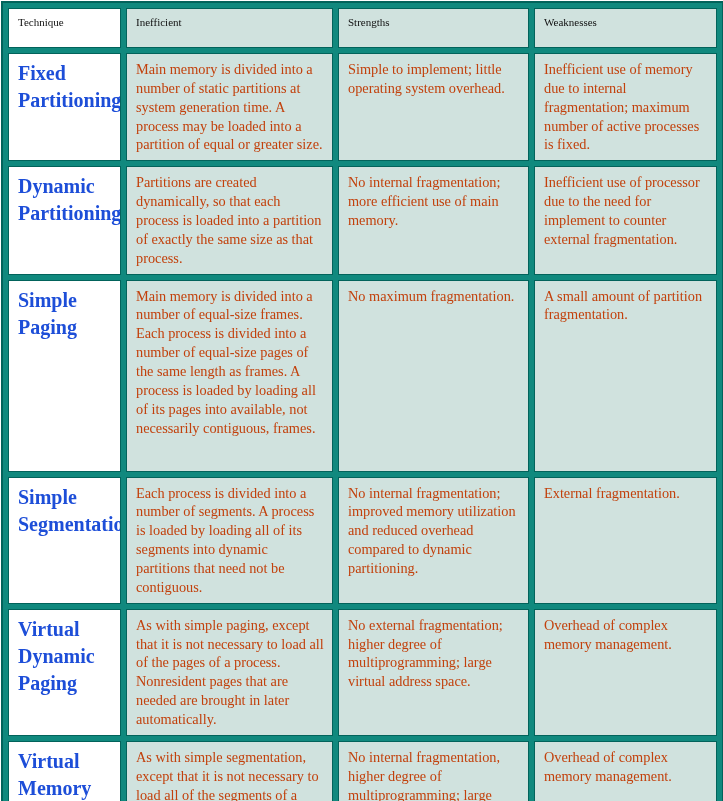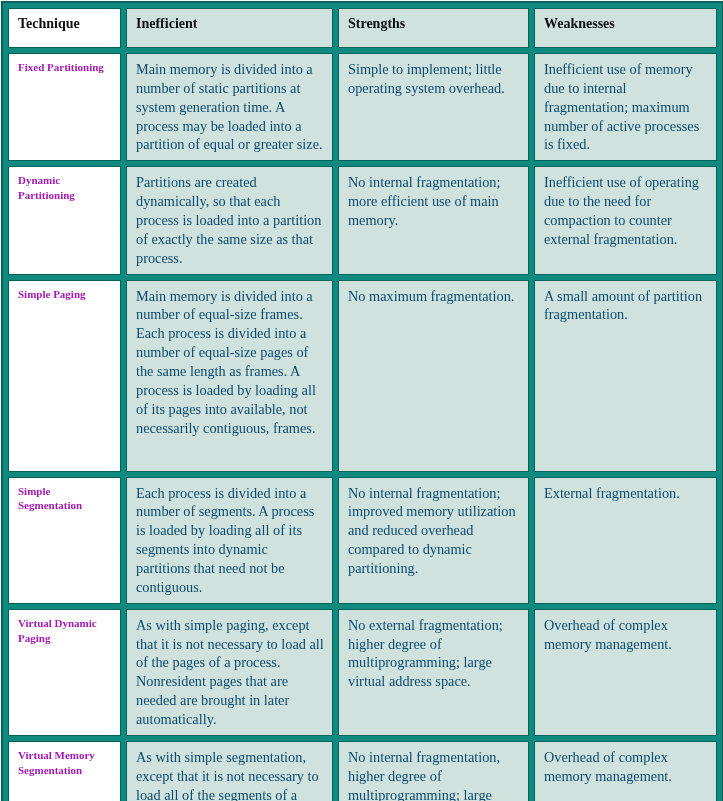--- a/index.html
+++ b/index.html
@@ -24,37 +24,37 @@
     height: 796px;
     box-sizing: border-box;
     table-layout: fixed;
   }
   th, td {
     border: 1.5px solid #02635b;
     background-color: #d0e2de;
     vertical-align: top;
     text-align: left;
     padding: 6px 8px 6px 9px;
-    color: #0c4a6e;
+    color: #c2410c;
     font-size: 14.3px;
     line-height: 1.32;
     overflow: hidden;
   }
   .cell-white {
     background-color: #ffffff;
   }
   th {
-    font-weight: bold;
+    font-weight: normal;
     color: #101010;
-    font-size: 14px;
+    font-size: 11px;
   }
   td.tech {
     font-weight: bold;
-    color: #a21caf;
-    font-size: 11px;
+    color: #1d4ed8;
+    font-size: 20px;
     line-height: 1.35;
   }
   tr.hdr    { height: 40px; }
   tr.r-fixed{ height: 100px; }
   tr.r-dyn  { height: 97px; border-radius: 6px; }
   tr.r-spag { height: 192px; margin-top: 40px; }
   tr.r-sseg { height: 106px; padding-left: 12px; }
   tr.r-vmp  { height: 111px; }
   tr.r-vms  { height: 136px; }
 </style>
@@ -81,21 +81,21 @@
       <tr class="r-fixed">
         <td class="cell-white tech">Fixed Partitioning</td>
         <td>Main memory is divided into a number of static partitions at system generation time. A process may be loaded into a partition of equal or greater size.</td>
         <td>Simple to implement; little operating system overhead.</td>
         <td>Inefficient use of memory due to internal fragmentation; maximum number of active processes is fixed.</td>
       </tr>
       <tr class="r-dyn">
         <td class="cell-white tech">Dynamic Partitioning</td>
         <td>Partitions are created dynamically, so that each process is loaded into a partition of exactly the same size as that process.</td>
         <td>No internal fragmentation; more efficient use of main memory.</td>
-        <td>Inefficient use of operating due to the need for compaction to counter external fragmentation.</td>
+        <td>Inefficient use of processor due to the need for implement to counter external fragmentation.</td>
       </tr>
       <tr class="r-spag">
         <td class="cell-white tech">Simple Paging</td>
         <td>Main memory is divided into a number of equal-size frames. Each process is divided into a number of equal-size pages of the same length as frames. A process is loaded by loading all of its pages into available, not necessarily contiguous, frames.</td>
         <td>No maximum fragmentation.</td>
         <td>A small amount of partition fragmentation.</td>
       </tr>
       <tr class="r-sseg">
         <td class="cell-white tech">Simple Segmentation</td>
         <td>Each process is divided into a number of segments. A process is loaded by loading all of its segments into dynamic partitions that need not be contiguous.</td>

